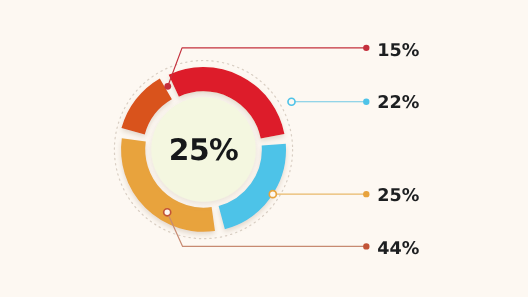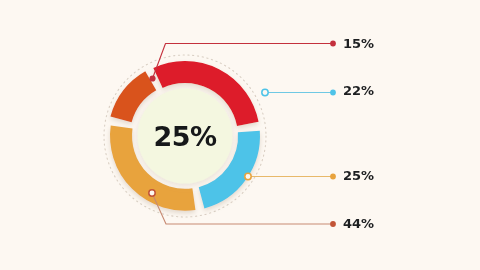--- a/index.html
+++ b/index.html
@@ -36,21 +36,21 @@
     align-items: center;
     justify-content: center;
     font-size: 27px;
     font-weight: bold;
     color: #16181a;
     letter-spacing: -0.5px;
     font-family: "DejaVu Sans", sans-serif;
   }
   .callout-label {
     position: absolute;
-    font-size: 13px;
+    font-size: 16px;
     font-weight: bold;
     color: #1d1f21;
     font-family: "DejaVu Sans", sans-serif;
     letter-spacing: 0px;
     white-space: nowrap;
   }
   #label-0 { left: 343px; top: 36px; }
   #label-1 { left: 343px; top: 83px; text-align: right; }
   #label-2 { left: 343px; top: 168px; }
   #label-3 { left: 343px; top: 216px; }

